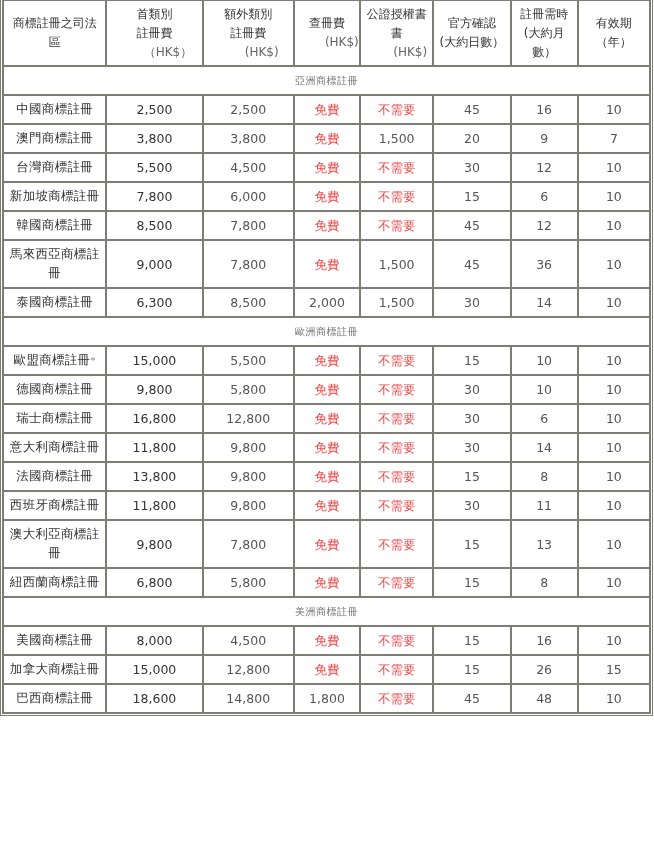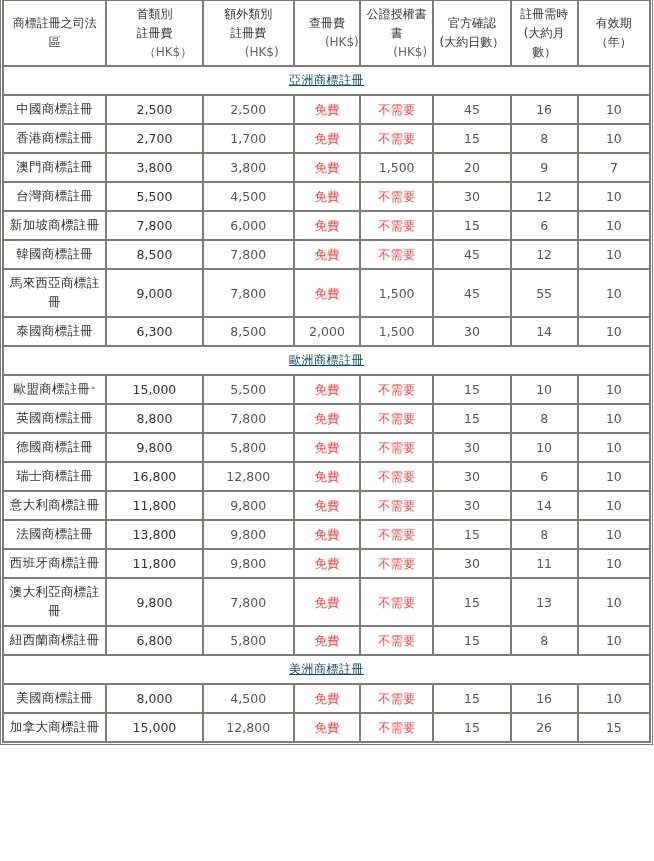--- a/index.html
+++ b/index.html
@@ -49,25 +49,24 @@
       font-size: 12px;
       color: #333333;
       line-height: 19px;
     }
     th.hd .unit {
       color: #666666;
       margin-left: 27px;
     }
     td.section {
       height: 27px;
-      font-size: 12px;
+      font-size: 10px;
       font-weight: bold;
-      color: #0c4a6e;
+      color: #737373;
       letter-spacing: 0.5px;
-      text-decoration: underline;
     }
     tr.row td {
       height: 27px;
       font-size: 12.5px;
     }
     tr.row.tall td {
       height: 46px;
     }
     td.region {
       color: #333333;
@@ -163,30 +162,20 @@
     <td class="region"><span>中國商標註冊</span><span class="asterisk"></span></td>
     <td class="first">2,500</td>
     <td class="num">2,500</td>
     <td class="txt">免費</td>
     <td class="txt">不需要</td>
     <td class="num">45</td>
     <td class="num">16</td>
     <td class="num">10</td>
   </tr>
 
-  <tr class="row">
-    <td class="region"><span>香港商標註冊</span><span class="asterisk"></span></td>
-    <td class="first">2,700</td>
-    <td class="num">1,700</td>
-    <td class="txt">免費</td>
-    <td class="txt">不需要</td>
-    <td class="num">15</td>
-    <td class="num">8</td>
-    <td class="num">10</td>
-  </tr>
 
   <tr class="row">
     <td class="region"><span>澳門商標註冊</span><span class="asterisk"></span></td>
     <td class="first">3,800</td>
     <td class="num">3,800</td>
     <td class="txt">免費</td>
     <td class="num">1,500</td>
     <td class="num">20</td>
     <td class="num">9</td>
     <td class="num">7</td>
@@ -226,21 +215,21 @@
     <td class="num">10</td>
   </tr>
 
   <tr class="row tall">
     <td class="region"><span>馬來西亞商標註冊</span><span class="asterisk"></span></td>
     <td class="first">9,000</td>
     <td class="num">7,800</td>
     <td class="txt">免費</td>
     <td class="num">1,500</td>
     <td class="num">45</td>
-    <td class="num">55</td>
+    <td class="num">36</td>
     <td class="num">10</td>
   </tr>
 
   <tr class="row">
     <td class="region"><span>泰國商標註冊</span><span class="asterisk"></span></td>
     <td class="first">6,300</td>
     <td class="num">8,500</td>
     <td class="num">2,000</td>
     <td class="num">1,500</td>
     <td class="num">30</td>
@@ -256,30 +245,20 @@
     <td class="region"><span>歐盟商標註冊</span><span class="asterisk">*</span></td>
     <td class="first">15,000</td>
     <td class="num">5,500</td>
     <td class="txt">免費</td>
     <td class="txt">不需要</td>
     <td class="num">15</td>
     <td class="num">10</td>
     <td class="num">10</td>
   </tr>
 
-  <tr class="row">
-    <td class="region"><span>英國商標註冊</span><span class="asterisk"></span></td>
-    <td class="first">8,800</td>
-    <td class="num">7,800</td>
-    <td class="txt">免費</td>
-    <td class="txt">不需要</td>
-    <td class="num">15</td>
-    <td class="num">8</td>
-    <td class="num">10</td>
-  </tr>
 
   <tr class="row">
     <td class="region"><span>德國商標註冊</span><span class="asterisk"></span></td>
     <td class="first">9,800</td>
     <td class="num">5,800</td>
     <td class="txt">免費</td>
     <td class="txt">不需要</td>
     <td class="num">30</td>
     <td class="num">10</td>
     <td class="num">10</td>
@@ -372,15 +351,25 @@
     <td class="region"><span>加拿大商標註冊</span><span class="asterisk"></span></td>
     <td class="first">15,000</td>
     <td class="num">12,800</td>
     <td class="txt">免費</td>
     <td class="txt">不需要</td>
     <td class="num">15</td>
     <td class="num">26</td>
     <td class="num">15</td>
   </tr>
 
+  <tr class="row">
+    <td class="region"><span>巴西商標註冊</span><span class="asterisk"></span></td>
+    <td class="first">18,600</td>
+    <td class="num">14,800</td>
+    <td class="num">1,800</td>
+    <td class="txt">不需要</td>
+    <td class="num">45</td>
+    <td class="num">48</td>
+    <td class="num">10</td>
+  </tr>
 </tbody>
   </table>
 </div>
 
 </body></html>

